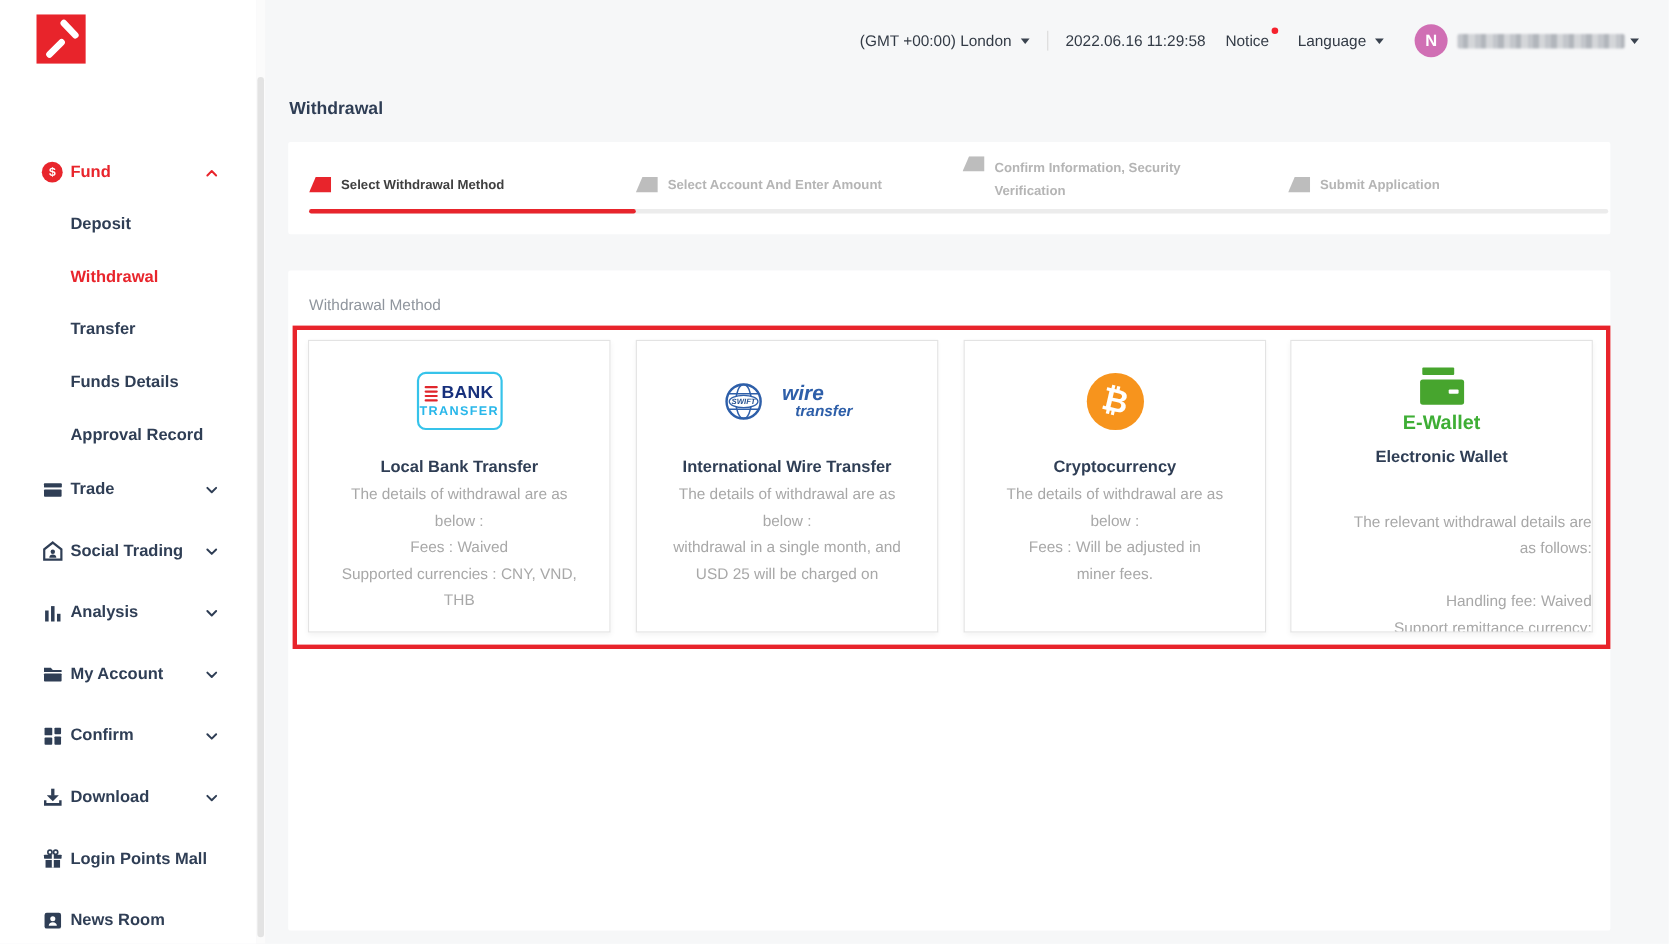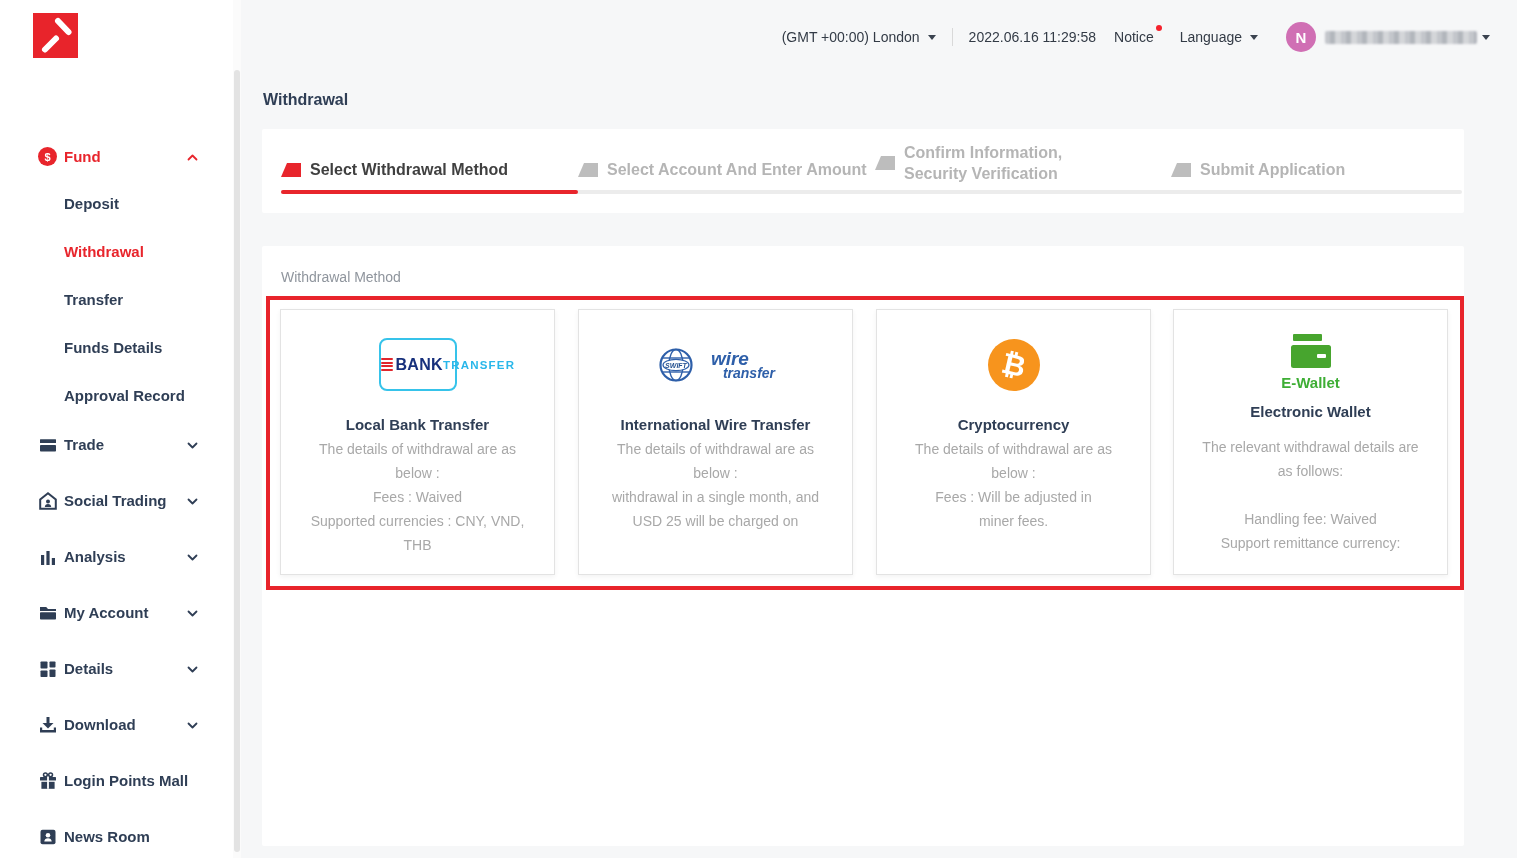--- a/index.html
+++ b/index.html
@@ -36,21 +36,21 @@
   .avatar { width:30px; height:30px; border-radius:50%; background:#d06fb4; color:#fff;
     font-size:15px; font-weight:bold; display:flex; align-items:center; justify-content:center;
     margin-left:28px; margin-right:9px; }
   .user-redacted { width:152px; height:13px; border-radius:2px;
     background:repeating-linear-gradient(90deg,#c3c6cb 0 5px,#b2b6bc 5px 10px,#d4d6d9 10px 16px);
     filter:blur(1.1px); }
   
   .page-title { position:absolute; left:263px; top:91px; font-size:16px; font-weight:bold; color:#2f3e55; }
   
   .panel-steps { position:absolute; left:262px; top:129px; width:1202px; height:84px; background:#fff; border-radius:2px; }
-  .step { position:absolute; display:flex; align-items:center; font-size:16px; font-weight:bold; color:#b5b5b5; white-space:nowrap; }
+  .step { position:absolute; display:flex; align-items:flex-start; font-size:12px; font-weight:bold; color:#b5b5b5; white-space:nowrap; }
   .step svg { flex:0 0 auto; margin-right:9px; }
   .step.active { color:#404040; }
   .step1 { left:19px; top:32px; }
   .step2 { left:316px; top:32px; }
   .step3 { left:613px; top:13px; }
   .step3 .lbl { width:222px; white-space:normal; line-height:21px; }
   .step4 { left:909px; top:32px; }
   .progress { position:absolute; left:19px; top:61px; width:1181px; height:4px; background:#ececec; border-radius:2px; }
   .progress-fill { height:4px; background:#e8252c; border-radius:2px; width:25%; }
   
@@ -59,21 +59,21 @@
   .highlight-box { position:absolute; left:4px; top:50px; width:1198px; height:294px; border:4px solid #e8242b; }
   .card { position:absolute; top:63px; width:275px; height:266px; background:#fff;
     border:1px solid #e3e3e3; box-shadow:0 2px 5px rgba(0,0,0,.05); text-align:center; cursor:pointer; overflow:hidden; }
   .card.c1 { left:18px; } .card.c2 { left:316px; } .card.c3 { left:614px; } .card.c4 { left:911px; }
   .card-logo { margin-top:28px; height:53px; display:flex; align-items:center; justify-content:center; }
   .card-title { margin-top:24px; font-size:15px; font-weight:bold; color:#2f3e55; line-height:20px; }
   .card-body { margin-top:2px; font-size:14px; color:#a8a8a8; }
   .card-body div { min-height:24px; line-height:24px; }
   
   .bank-logo { width:78px; height:53px; border:2px solid #36c3ea; border-radius:8px; background:#fff;
-    display:flex; flex-direction:row; align-items:center; justify-content:space-between; }
+    display:flex; flex-direction:column; align-items:center; justify-content:center; }
   .bank-row { display:flex; align-items:center; }
   .bank-bars { display:flex; flex-direction:column; margin-right:3px; }
   .bank-bars span { width:12px; height:2.2px; background:#e0262c; border-radius:1px; margin:0.8px 0; }
   .bank-word1 { font-size:16px; font-weight:bold; color:#17307c; letter-spacing:0.3px; }
   .bank-word2 { font-size:11.5px; font-weight:bold; color:#29b7ea; letter-spacing:1.2px; margin-top:1px; }
   
   .swift-logo { display:flex; align-items:center;gap:12px; }
   .swift-words { margin-left:3px; text-align:left; font-style:italic; font-weight:bold; color:#2e5fa9; }
   .swift-wire { font-size:19px; line-height:17px; }
   .swift-transfer { font-size:14px; line-height:13px; margin-left:12px; }
@@ -81,23 +81,23 @@
   .btc { width:52px; height:52px; border-radius:50%; background:#f7941d;
     display:flex; align-items:center; justify-content:center; }
   .btc span { color:#fff; font-size:29px; font-weight:bold; transform:rotate(13deg);
     font-family:"DejaVu Sans", sans-serif; }
   
   .card-logo.ew { margin-top:24px; height:34px; }
   .ew-icon { width:40px; height:34px; position:relative; }
   .ew-lid { position:absolute; left:2px; top:0; width:29px; height:7px; background:#47a52e; border-radius:1px; }
   .ew-body { position:absolute; left:0; top:11px; width:40px; height:23px; background:#47a52e; border-radius:2.5px; }
   .ew-dash { position:absolute; right:5px; top:9px; width:9px; height:4px; background:#fff; border-radius:1px; }
-  .ew-caption { margin-top:6px; font-size:15px; font-weight:bold; color:#3eae35; }
+  .ew-caption { margin-top:6px; font-size:18px; font-weight:bold; color:#3eae35; }
   .card.c4 .card-title { margin-top:11px; }
-  .card.c4 .card-body { margin-top:13px; }
+  .card.c4 .card-body { margin-top:36px;text-align:right; }
 </style>
 </head>
 <body>
 
 <div class="sidebar">
   <svg class="logo" viewBox="0 0 45 45">
     <rect x="0" y="0" width="45" height="45" fill="#e8242b"></rect>
     <line x1="25" y1="8" x2="35.5" y2="19" stroke="#fff" stroke-width="6" stroke-linecap="round"></line>
     <line x1="12" y1="36.5" x2="23" y2="25.5" stroke="#fff" stroke-width="6" stroke-linecap="round"></line>
   </svg>
@@ -174,21 +174,21 @@
       </svg>
   </div>
 
   <div class="nav-item" style="top:654px">
     <svg class="nav-icon" viewBox="0 0 20 20">
         <rect x="2.5" y="2.5" width="7" height="7" rx="0.8" fill="#2f3e55"></rect>
         <rect x="11.5" y="2.5" width="6" height="6" rx="0.8" fill="#2f3e55"></rect>
         <rect x="2.5" y="11.5" width="7" height="6.5" rx="0.8" fill="#2f3e55"></rect>
         <rect x="11.5" y="10.5" width="6" height="7.5" rx="0.8" fill="#2f3e55"></rect>
       </svg>
-    <span class="nav-label">Details</span>
+    <span class="nav-label">Confirm</span>
     <svg class="nav-chev" width="11" height="7" viewBox="0 0 11 7">
         <polyline points="1.5,1.5 5.5,5.5 9.5,1.5" fill="none" stroke="#2f3e55" stroke-width="1.8" stroke-linecap="round" stroke-linejoin="round"></polyline>
       </svg>
   </div>
 
   <div class="nav-item" style="top:710px">
     <svg class="nav-icon" viewBox="0 0 20 20">
         <rect x="8.5" y="2" width="3" height="6.5" fill="#2f3e55"></rect>
         <polygon points="10,13.5 4.5,8 15.5,8" fill="#2f3e55"></polygon>
         <path d="M2 12.5v5h16v-5h-2.2v2.6H4.2v-2.6z" fill="#2f3e55"></path>

